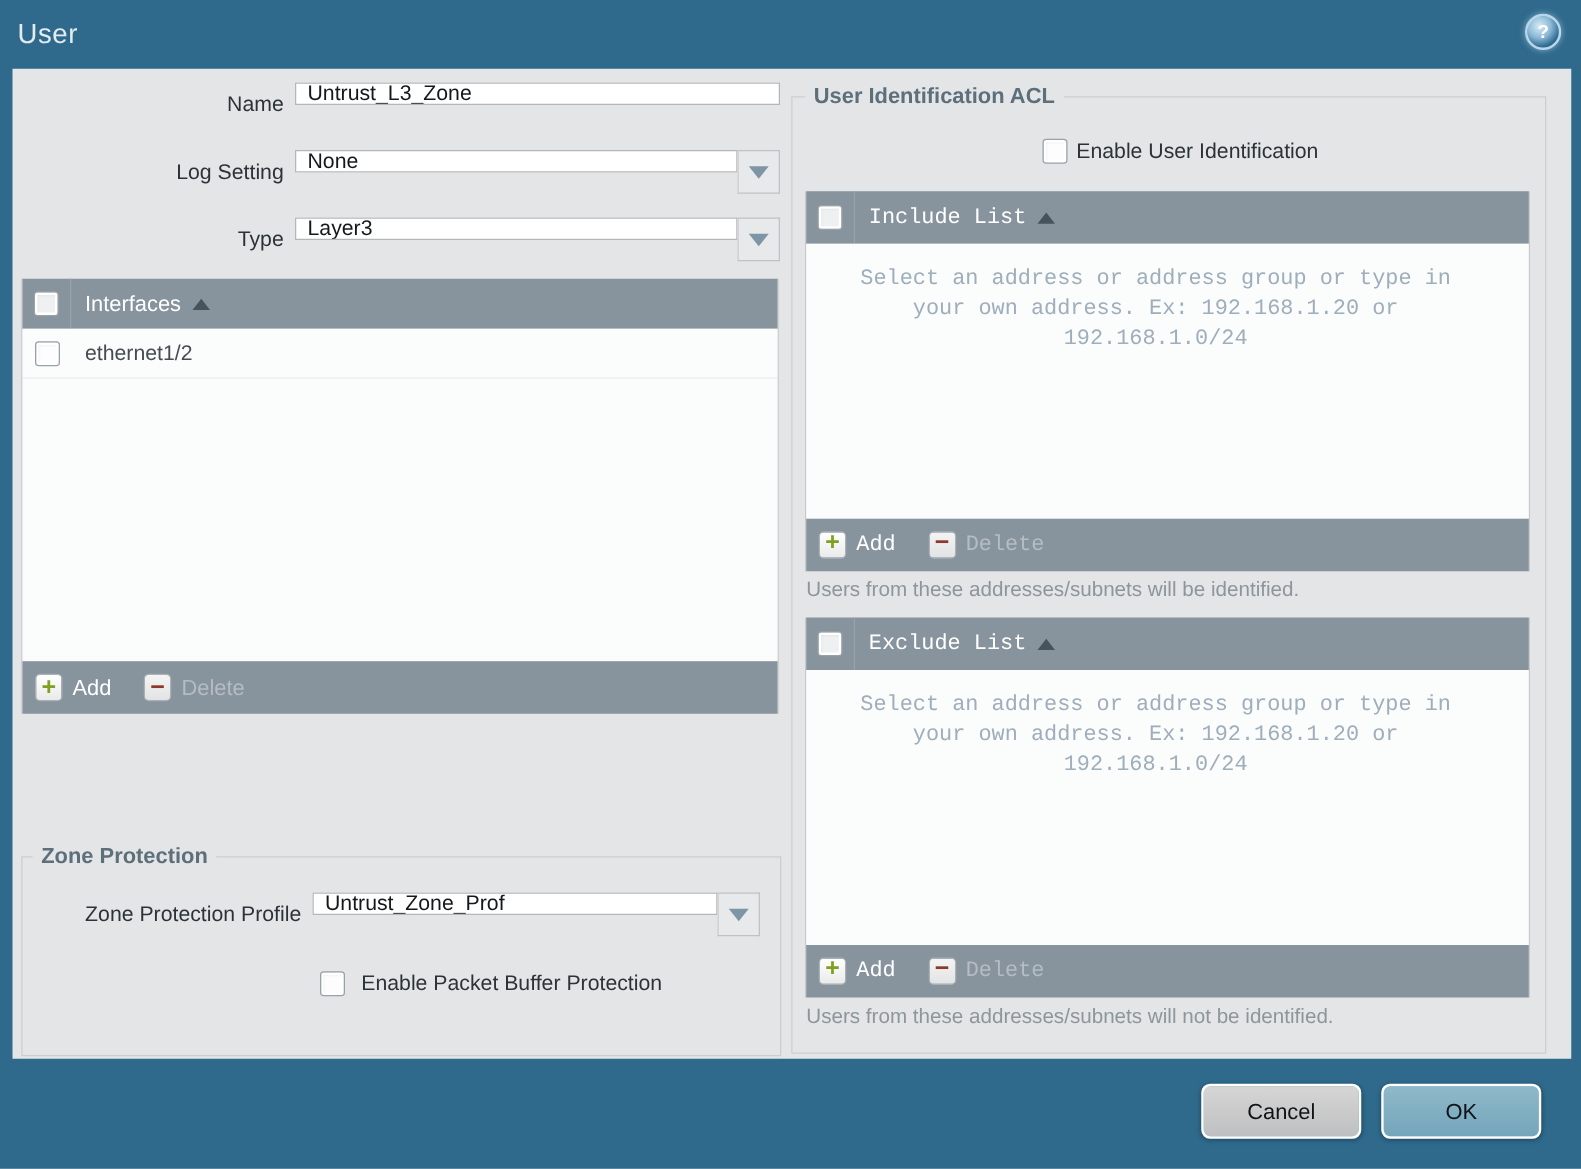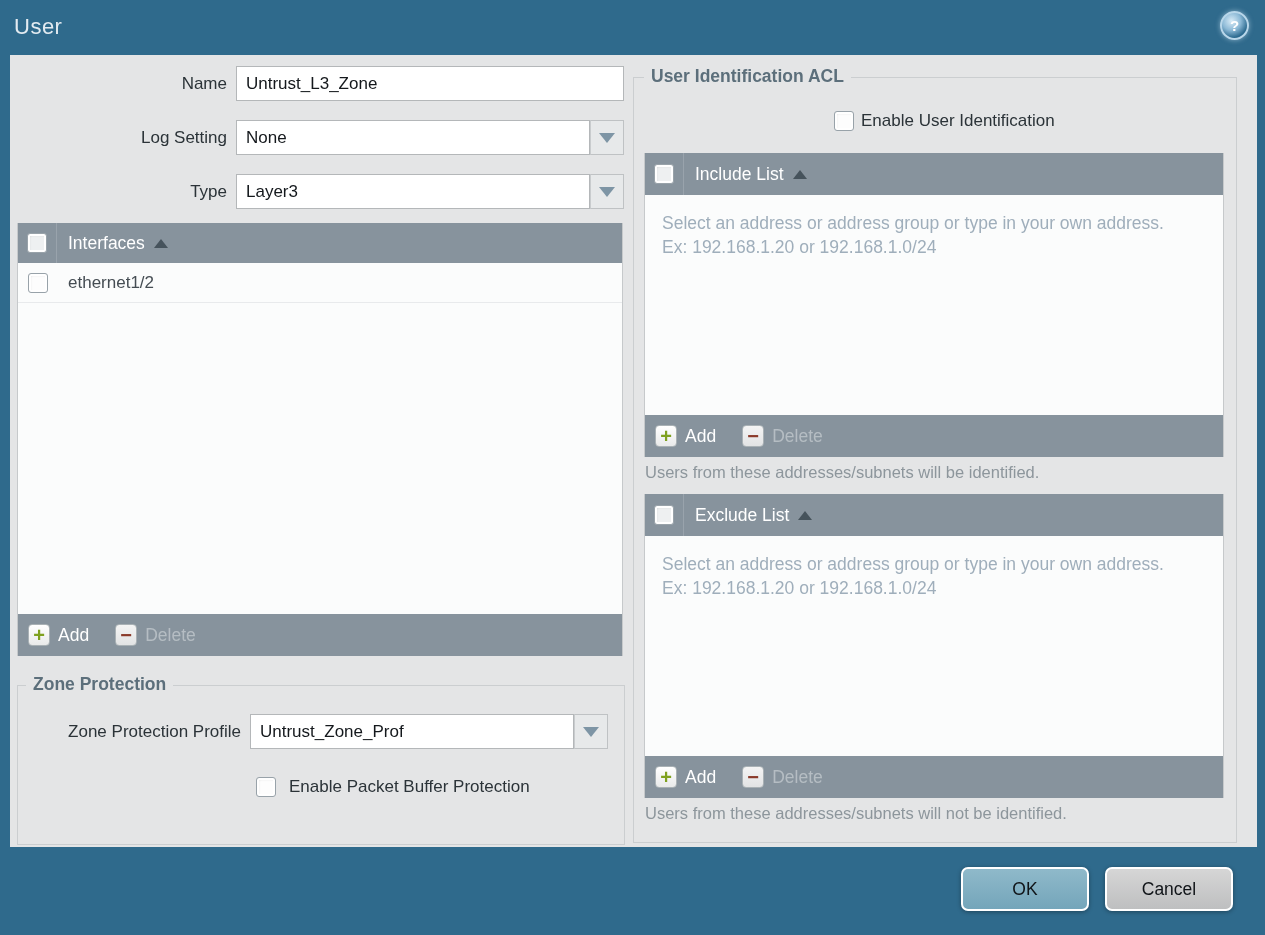--- a/index.html
+++ b/index.html
@@ -26,21 +26,21 @@
 
   
   .content { position:absolute; left:10px; top:55px; width:1247px; height:792px; background:#E4E5E6; }
 
   
   .form-area { position:absolute; left:0; top:11px; width:614px; }
   .form-row { display:flex; align-items:center; height:35px; margin-bottom:19px; }
   .form-label { width:226px; text-align:right; padding-right:9px; font-size:17px; color:#2B3338; }
   .combo { display:flex; flex:1; height:35px; }
   input.text {
-    flex:1; min-width:0; height:35px; border:1px solid #B4B7B9; background:#fff;
+    flex:1; min-width:0; height:18px; border:1px solid #B4B7B9; background:#fff;
     padding:0 9px; font-size:17px; color:#14181C; font-family:"Liberation Sans", sans-serif;
   }
   .trigger {
     width:34px; height:35px; background:#E7E9EA; border:1px solid #BFC2C4; border-left:1px solid #C9CCCE;
     display:flex; align-items:center; justify-content:center; cursor:pointer;
   }
   .tri-down { width:0; height:0; border-left:8px solid transparent; border-right:8px solid transparent; border-top:10px solid #7E95A5; }
   .tri-up { width:0; height:0; border-left:7px solid transparent; border-right:7px solid transparent; border-bottom:9px solid #46535C; }
 
   
@@ -65,39 +65,39 @@
   .tbl-btn.disabled { cursor:default; }
   .tbl-btn.disabled .lbl { color:#B5BDC3; }
   .mini-icon {
     width:22px; height:22px; border-radius:4px; border:1px solid #A9B1B5;
     background:linear-gradient(#FFFFFF,#E9EAEA); display:flex; align-items:center; justify-content:center;
     font-size:20px; font-weight:bold; line-height:1;
   }
   .mini-icon.plus { color:#7FA11F; }
   .mini-icon.minus { color:#8B3A2A; background:linear-gradient(#F4F4F4,#E2E3E4); }
 
-  .if-table { position:absolute; left:7px; top:168px; width:606px; height:433px; }
+  .if-table { position:absolute; left:7px; top:168px; width:606px; height:348px; }
 
   
   .fieldset { position:absolute; border:1px solid #CBCED0; }
   .legend {
     position:absolute; top:-12px; left:8px; background:#E4E5E6; padding:0 7px;
     font-size:17.5px; font-weight:bold; color:#5C6F7B; white-space:nowrap;
   }
   .zp-fieldset { left:7px; top:630px; width:608px; height:160px; }
   .zp-row1 { display:flex; align-items:center; height:35px; margin-top:28px; }
   .zp-label { width:232px; text-align:right; padding-right:9px; font-size:17px; color:#2B3338; }
   .zp-combo { width:358px; display:flex; height:35px; }
   .zp-row2 { display:flex; align-items:center; gap:13px; margin-top:28px; margin-left:238px; font-size:17px; color:#2B3338; }
 
   .uid-fieldset { left:623px; top:22px; width:604px; height:766px; padding:0 12px 0 10px; }
   .enable-row { margin-top:32px; margin-left:190px; display:flex; align-items:center; gap:7px; font-size:17px; color:#2B3338; height:22px; }
-  .acl-table { margin-top:21px; display:flex; flex-direction:column; height:304px; }
+  .acl-table { margin-top:21px; display:flex; flex-direction:column; height:304px;font-family:Liberation Mono, monospace; }
   .acl-header { height:42px; }
-  .placeholder { padding:16px 18px 0 17px; font-size:17.5px; line-height:1.38; color:#9FAEBB; max-width:560px; }
+  .placeholder { padding:16px 18px 0 17px; font-size:17.5px; line-height:1.38; color:#9FAEBB; max-width:560px;text-align:center; }
   .acl-note { margin-top:6px; font-size:16.5px; color:#8D969C; height:22px; padding-left:1px; }
   .acl-table.second { margin-top:9px; }
 
   
   .footer-btns { position:absolute; top:867px; right:32px; display:flex; gap:16px; }
   .btn {
     width:128px; height:44px; border-radius:7px; border:2px solid #FFFFFF;
     font-size:17.5px; color:#101418; cursor:pointer; font-family:"Liberation Sans", sans-serif;
     box-shadow:0 1px 4px rgba(0,0,0,.35);
   }
@@ -246,17 +246,17 @@
             <span class="lbl">Delete</span>
           </div>
         </div>
       </div>
       <div class="acl-note">Users from these addresses/subnets will not be identified.</div>
     </div>
 
   </div>
 
   <div class="footer-btns">
+    <button class="btn cancel">Cancel</button>
     <button class="btn ok">OK</button>
-    <button class="btn cancel">Cancel</button>
   </div>
 
 </div>
 
 </body></html>

